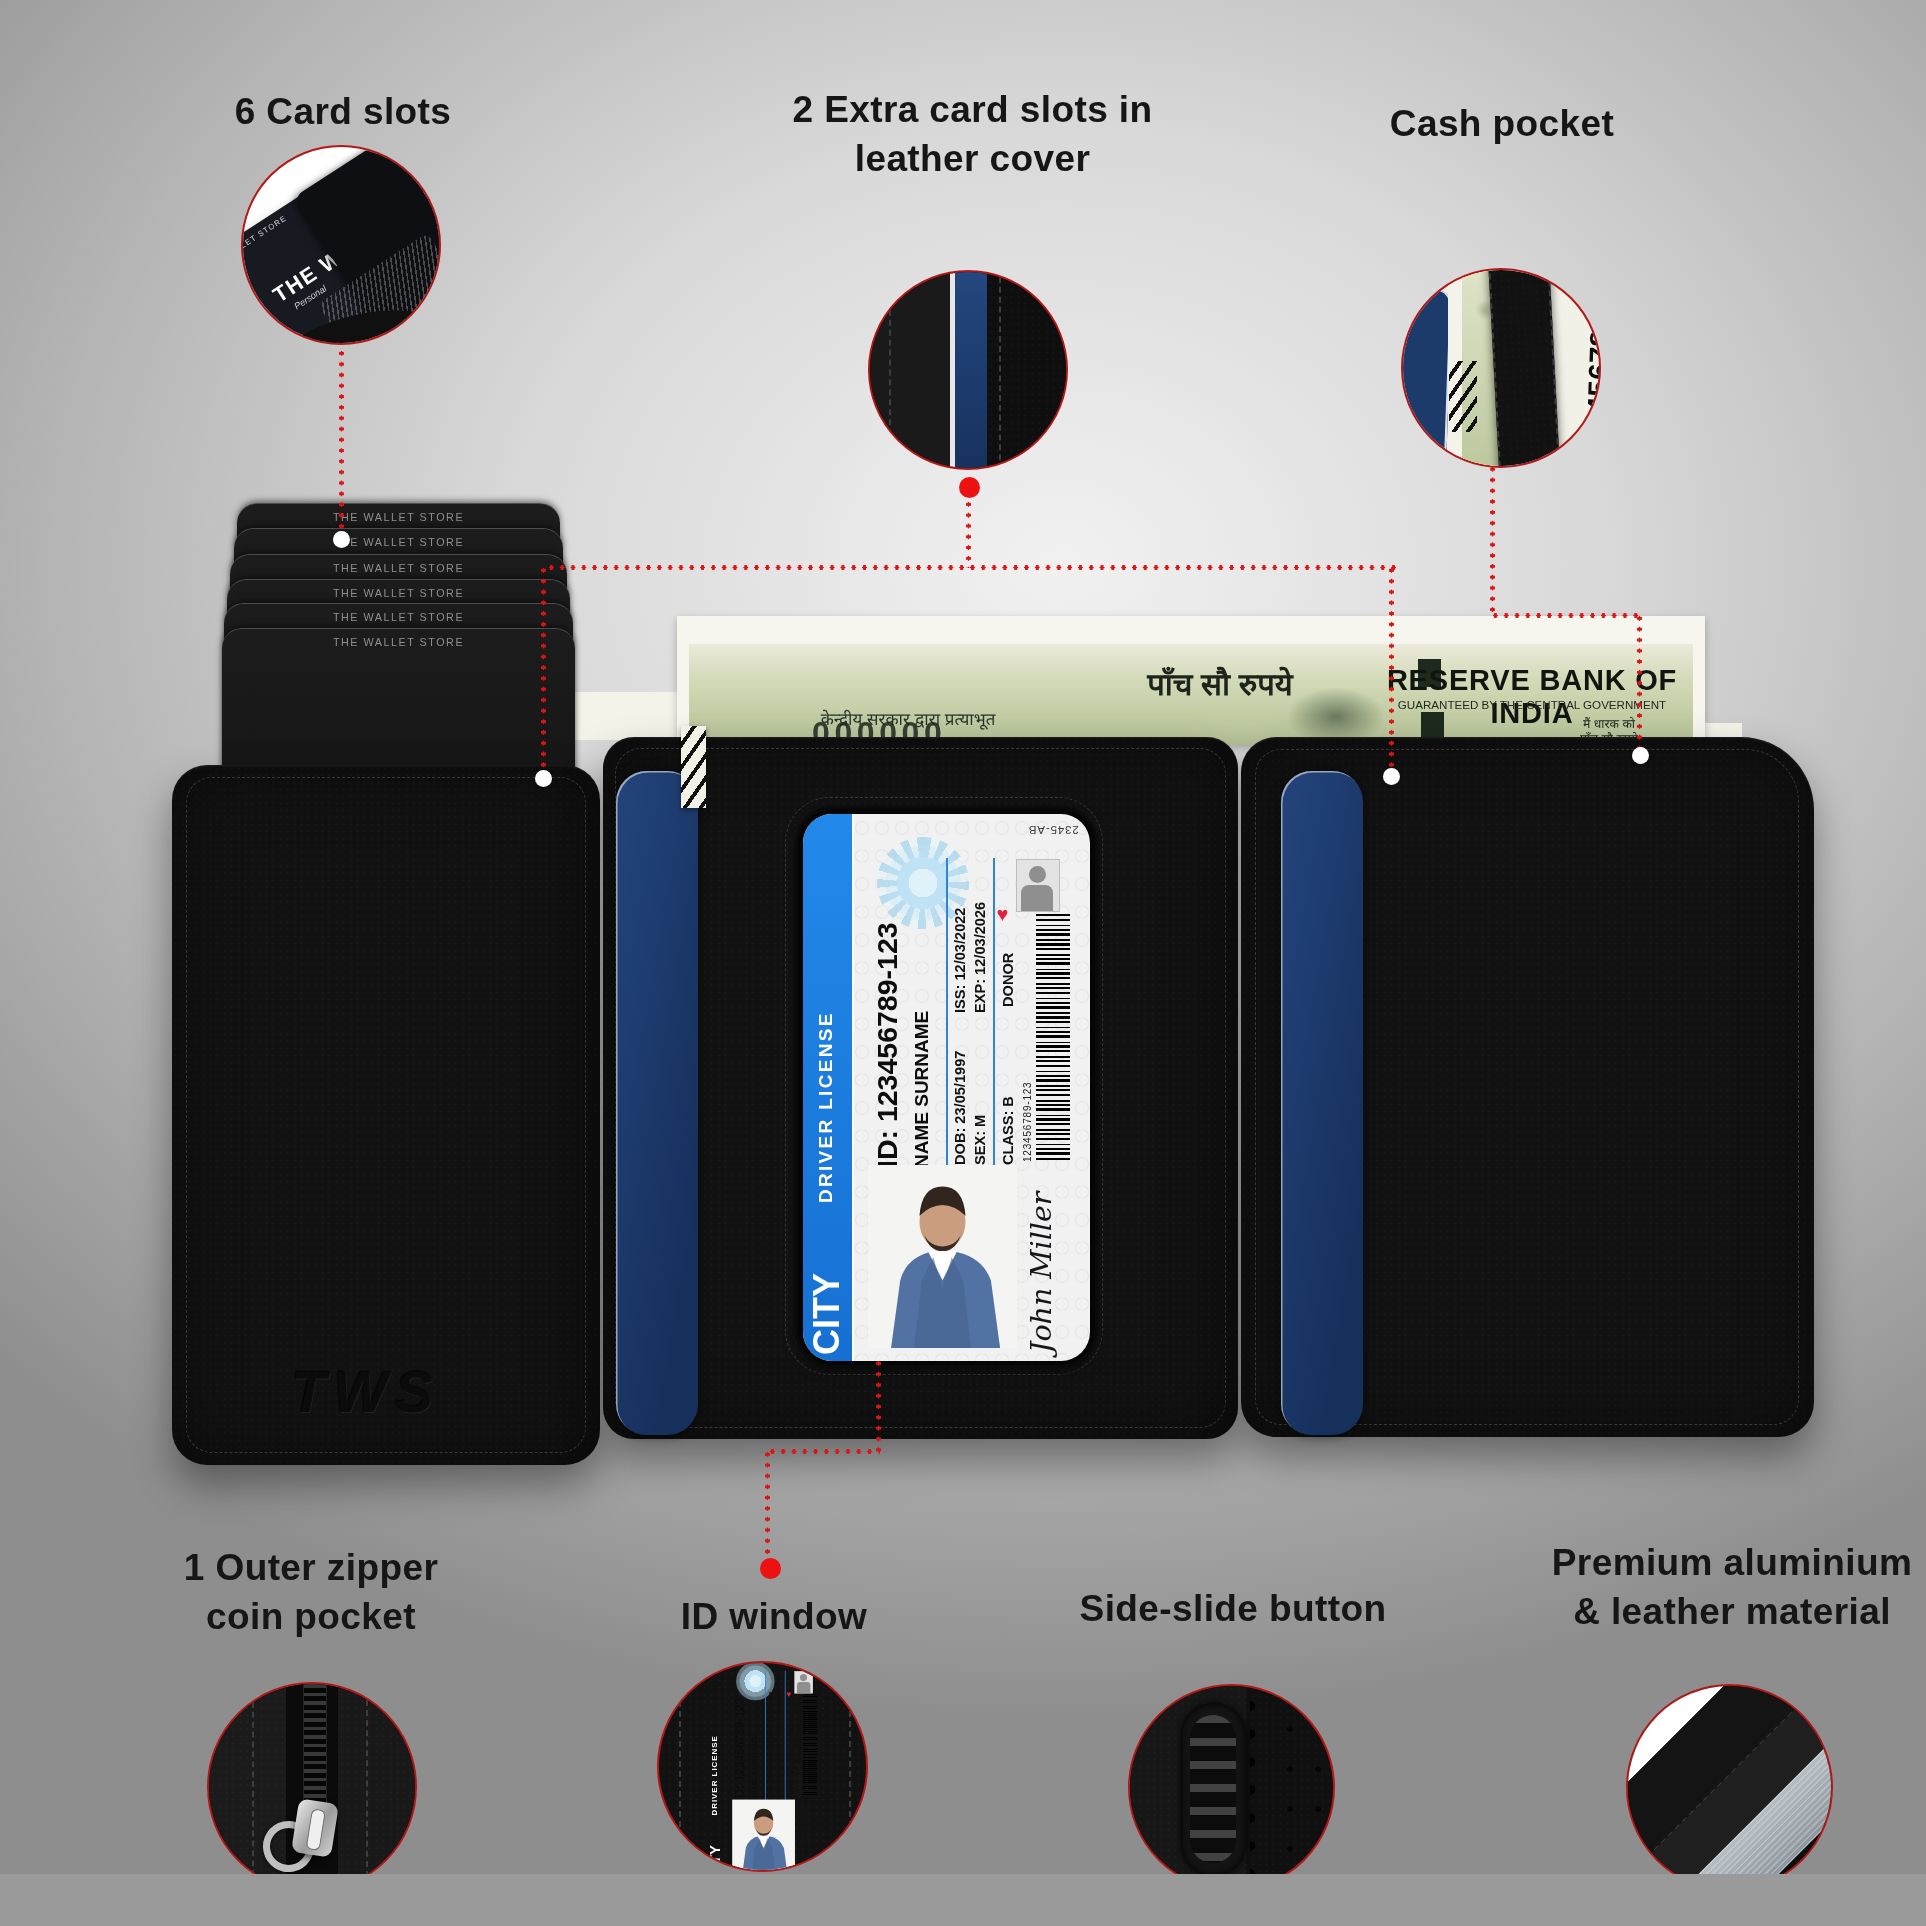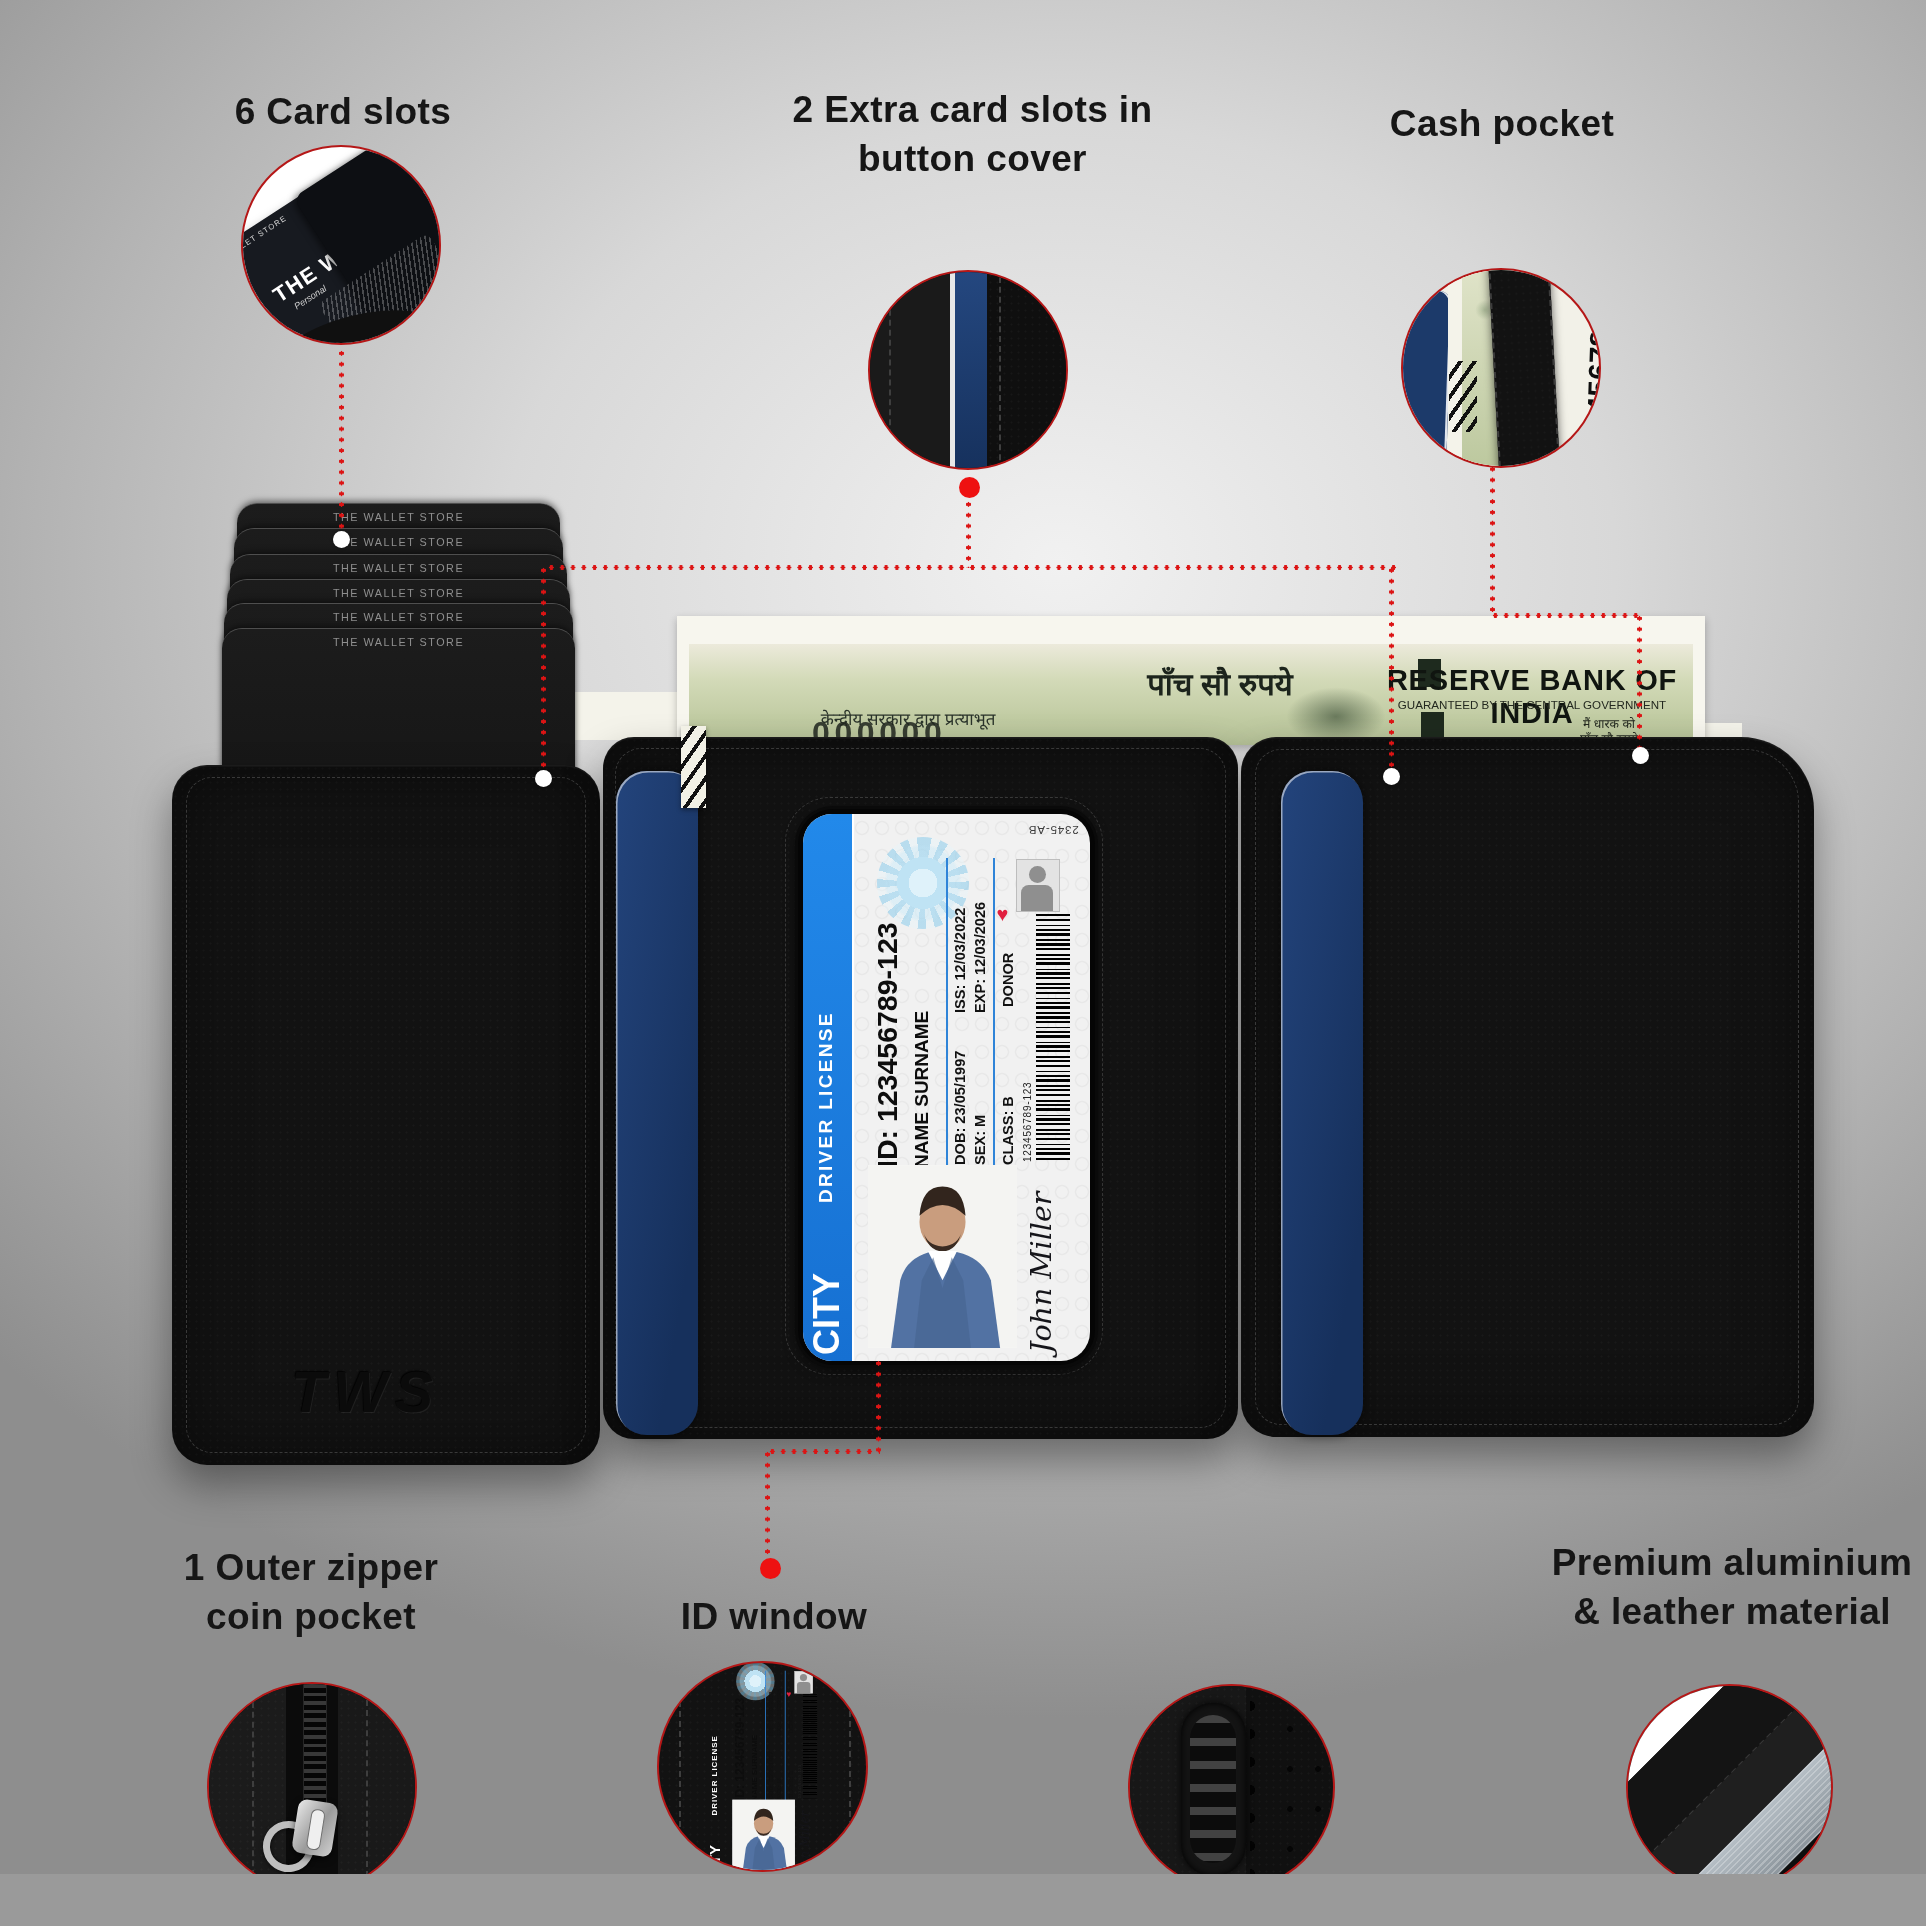--- a/index.html
+++ b/index.html
@@ -37,32 +37,33 @@
 </style>
 </head>
 <body>
 
 <div id="canvas">
 
   <div class="hd" style="left:112px;top:87px;width:462px;"><span>6 Card slots</span></div>
 
   <div class="hd" style="left:703px;top:85px;width:539px;">
     <div>2 Extra card slots in</div>
-    <div>button cover</div>
+    <div>leather cover</div>
   </div>
 
   <div class="hd" style="left:1271px;top:99px;width:462px;"><span>Cash pocket</span></div>
 
   <div class="hd" style="left:80px;top:1543px;width:462px;">
     <div>1 Outer zipper</div>
     <div>coin pocket</div>
   </div>
 
   <div class="hd" style="left:543px;top:1592px;width:462px;"><span>ID window</span></div>
 
+  <div class="hd" style="left:1002px;top:1584px;width:462px;"><span>Side-slide button</span></div>
 
   <div class="hd" style="left:1493px;top:1538px;width:478px;">
     <div>Premium aluminium</div>
     <div>&amp; leather material</div>
   </div>
 
   <div class="abs" id="card-stack" style="left:222px;top:503px;width:353px;height:254px;z-index:2;">
       <div class="stackcard" style="left: 15.4px; right: 15.4px; top: 0px; z-index: 1;">
         <span>THE WALLET STORE</span>
       </div>

